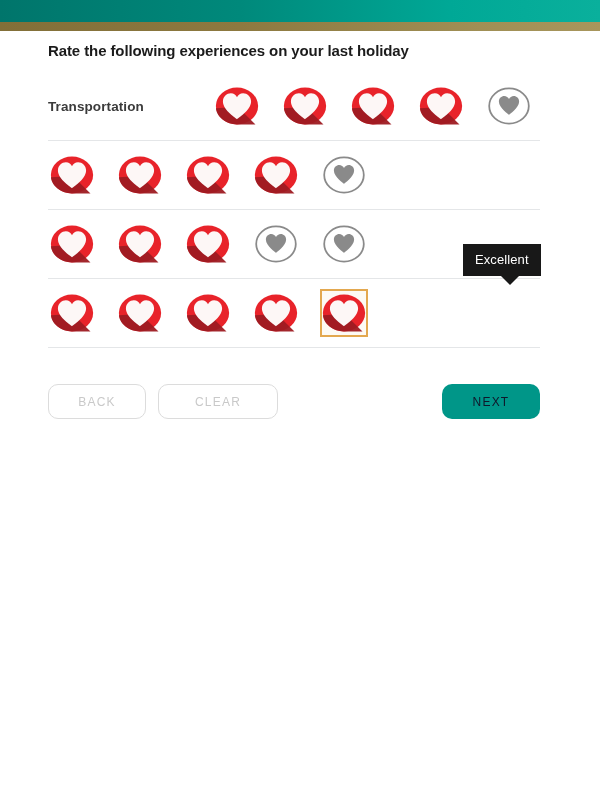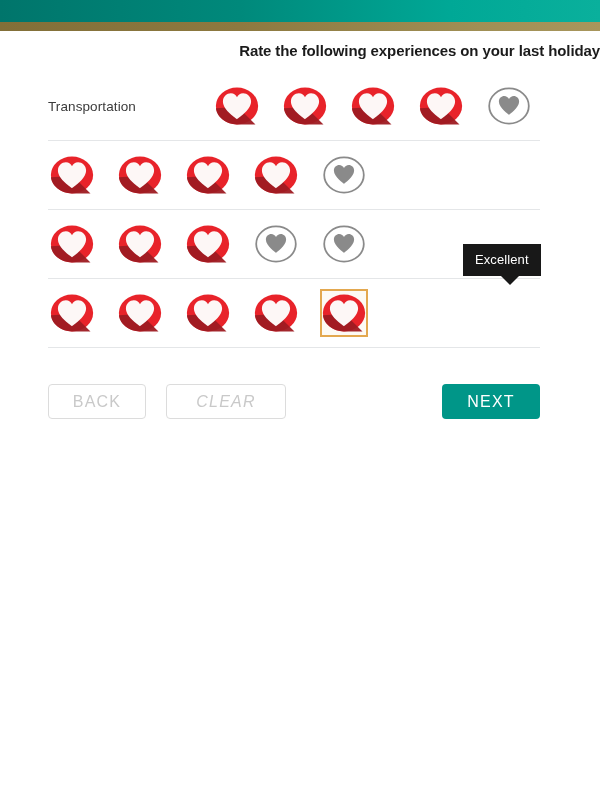--- a/index.html
+++ b/index.html
@@ -38,34 +38,34 @@
     width: 600px;
   }
 
   #survey-title {
     margin: 0;
     padding: 11px 0 0 48px;
     font-size: 15px;
     font-weight: bold;
     color: #1b1b1b;
     letter-spacing: -0.1px;
-    text-align: right;
   }
 
   
   #rating-rows {
     margin-top: 13px;
     padding: 0 60px 0 48px;
   }
   .rating-row {
     position: relative;
     height: 68px;
     border-bottom: 1px solid #e4e6e8;
     display: flex;
     align-items: center;
+    font-weight: bold;
   }
   .rating-row-label {
     font-size: 13.5px;
     color: #3b3b3b;
     width: 165px;
     flex: none;
     letter-spacing: 0.1px;
   }
   .rating-icons {
     display: flex;
@@ -115,39 +115,39 @@
 
   
   #button-bar {
     margin-top: 36px;
     padding: 0 60px 0 48px;
     display: flex;
     align-items: center;
   }
   .btn {
     font-family: "Liberation Sans", sans-serif;
-    font-size: 16px;
+    font-size: 12px;
     letter-spacing: 1.2px;
     height: 35px;
     box-sizing: border-box;
-    border-radius: 4px;
+    border-radius: 10px;
     cursor: pointer;
   }
   .btn-secondary {
     background: #ffffff;
     border: 1px solid #dcdcdc;
     color: #c9c9c9;
     min-width: 98px;
     padding: 0 16px;
   }
-  #clear-button { margin-left: 20px; min-width: 120px; font-style: italic; }
+  #clear-button { margin-left: 12px; min-width: 120px; }
   .btn-primary {
     background: #009688;
     border: none;
-    color: #ffffff;
+    color: #0f172a;
     min-width: 98px;
     padding: 0 16px;
     margin-left: auto;
   }
 </style>
 </head>
 <body>
 
 <div id="header-bar-teal"></div>
 <div id="header-bar-gold"></div>

